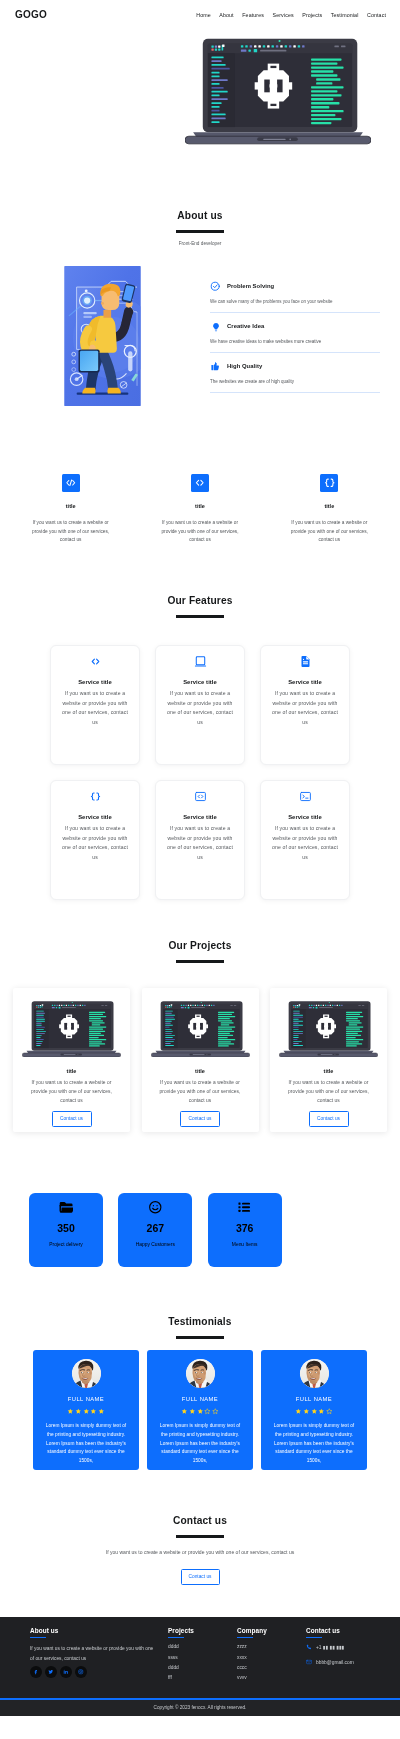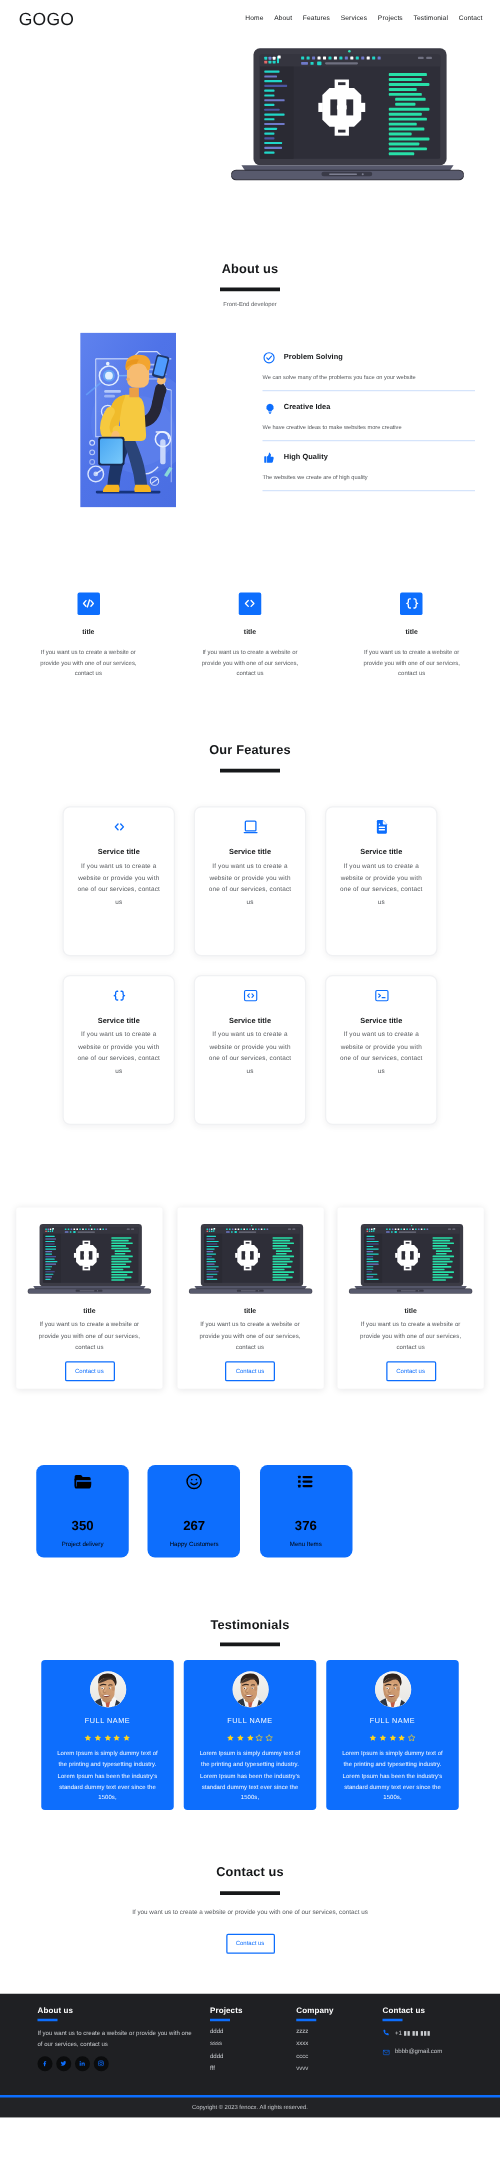--- a/index.html
+++ b/index.html
@@ -2,21 +2,21 @@
 <html><head>
 <meta charset="utf-8">
 <title>GOGO</title>
 <style>
 *{margin:0;padding:0;box-sizing:border-box}
 html{width:400px}
 body{width:400px;background:#fff;font-family:"Liberation Sans",sans-serif;color:#16181a;-webkit-font-smoothing:antialiased;overflow-x:hidden}
 
 
 header{height:30px;display:flex;align-items:center;justify-content:space-between;padding:0 14px 0 15px;background:#fff}
-.logo{font-size:14px;font-weight:400;letter-spacing:.2px;color:#16181a;line-height:1}
+.logo{font-size:10px;font-weight:700;letter-spacing:.2px;color:#16181a;line-height:1}
 nav{display:flex;gap:8.6px}
 nav a{font-size:5.3px;color:#16181a;text-decoration:none;letter-spacing:.1px}
 
 
 .hero{display:flex;align-items:flex-start;padding:8px 30px 0 15px;min-height:128px}
 .hero-left{width:182px;padding-top:16px}
 .hero h1{font-size:12.7px;font-weight:700;letter-spacing:.1px;color:#16181a;line-height:1.1}
 .hero h2{font-size:6.4px;font-weight:700;margin-top:8px;color:#16181a;letter-spacing:.15px}
 .hero p{font-size:5.1px;line-height:1.58;color:#3d4043;margin-top:3.5px;width:153px}
 .hero-btns{display:flex;gap:9.5px;margin-top:9px}
@@ -64,21 +64,21 @@
 .pj-card{background:#fff;border-radius:2px;box-shadow:0 1px 6px rgba(20,24,32,.10);padding:13px 6px 5.5px;text-align:center}
 .pj-img{display:flex;justify-content:center}
 .pj-card h4{font-size:5.5px;font-weight:700;margin-top:11px;color:#16181a}
 .pj-card p{font-size:4.85px;color:#55585c;line-height:1.88;margin-top:4px;width:88px;margin-left:auto;margin-right:auto;letter-spacing:.06px}
 .pj-btn{margin:6px auto 0;width:40px;height:16px;border:1px solid #0d6efd;border-radius:1.5px;color:#0d6efd;font-size:4.8px;display:flex;align-items:center;justify-content:center;background:#fff;cursor:pointer}
 
 
 .stats{display:grid;grid-template-columns:repeat(4,74px);gap:15.3px;justify-content:center;margin-top:61px}
 .st-card{background:#0d6efd;border-radius:6px;height:74px;display:flex;flex-direction:column;align-items:center;padding-top:7px}
 .st-ic{height:14px;display:flex;align-items:center;justify-content:center;color:#000}
-.st-card .val{font-size:10.5px;font-weight:700;color:#000;margin-top:23px;line-height:1}
+.st-card .val{font-size:10.5px;font-weight:700;color:#000;margin-top:9px;line-height:1}
 .st-card .lbl{font-size:4.9px;color:#000;margin-top:8px}
 
 
 .testi{padding-top:50px}
 .ts-grid{display:grid;grid-template-columns:repeat(3,106px);gap:8px;justify-content:center;margin-top:11px}
 .ts-card{background:#0d6efd;border-radius:3px;padding:9px 8px 8px;text-align:center;height:120px;overflow:hidden}
 .ts-av{width:29px;height:29px;border-radius:50%;margin:0 auto;overflow:hidden;background:#f2f2f0;line-height:0}
 .ts-card .nm{font-size:5.8px;color:#fff;margin-top:8px;letter-spacing:.45px}
 .ts-stars{margin-top:6px;display:flex;justify-content:center;gap:1.2px;height:7px;align-items:center}
 .ts-card p{font-size:4.75px;color:#fff;line-height:1.85;margin-top:7px;width:88px;margin-left:auto;margin-right:auto;letter-spacing:.06px}
@@ -453,20 +453,24 @@
             <line x1="12.4" y1="15" x2="16.6" y2="15"></line>
           </svg>
         </div>
       <h4>Service title</h4>
       <p>If you want us to create a website or provide you with one of our services, contact us</p>
     </div>
   </div>
 </section>
 
 <section class="projects">
+  <div class="sec-h">
+    <h3>Our Projects</h3>
+    <div class="rule"></div>
+  </div>
   <div class="pj-grid">
     <div class="pj-card">
       <div class="pj-img">
           <svg viewBox="0 0 183 104" width="99" height="56" xmlns="http://www.w3.org/2000/svg">
             <rect x="17.5" y="0.5" width="152" height="92" rx="5" fill="#3b3b45"></rect>
             <rect x="22.5" y="5.5" width="142" height="82" rx="1.5" fill="#2e2e38"></rect>
             <rect x="22.5" y="5.5" width="142" height="9.4" fill="#35353f"></rect>
             <circle cx="93" cy="2.8" r="1.0" fill="#2fe6b8"></circle>
             <rect x="22.5" y="14.9" width="26.5" height="72.6" fill="#2a2a33"></rect>
             <rect x="26.0" y="7.2" width="2.3" height="2.2" rx="0.4" fill="#21d6c8"></rect>

